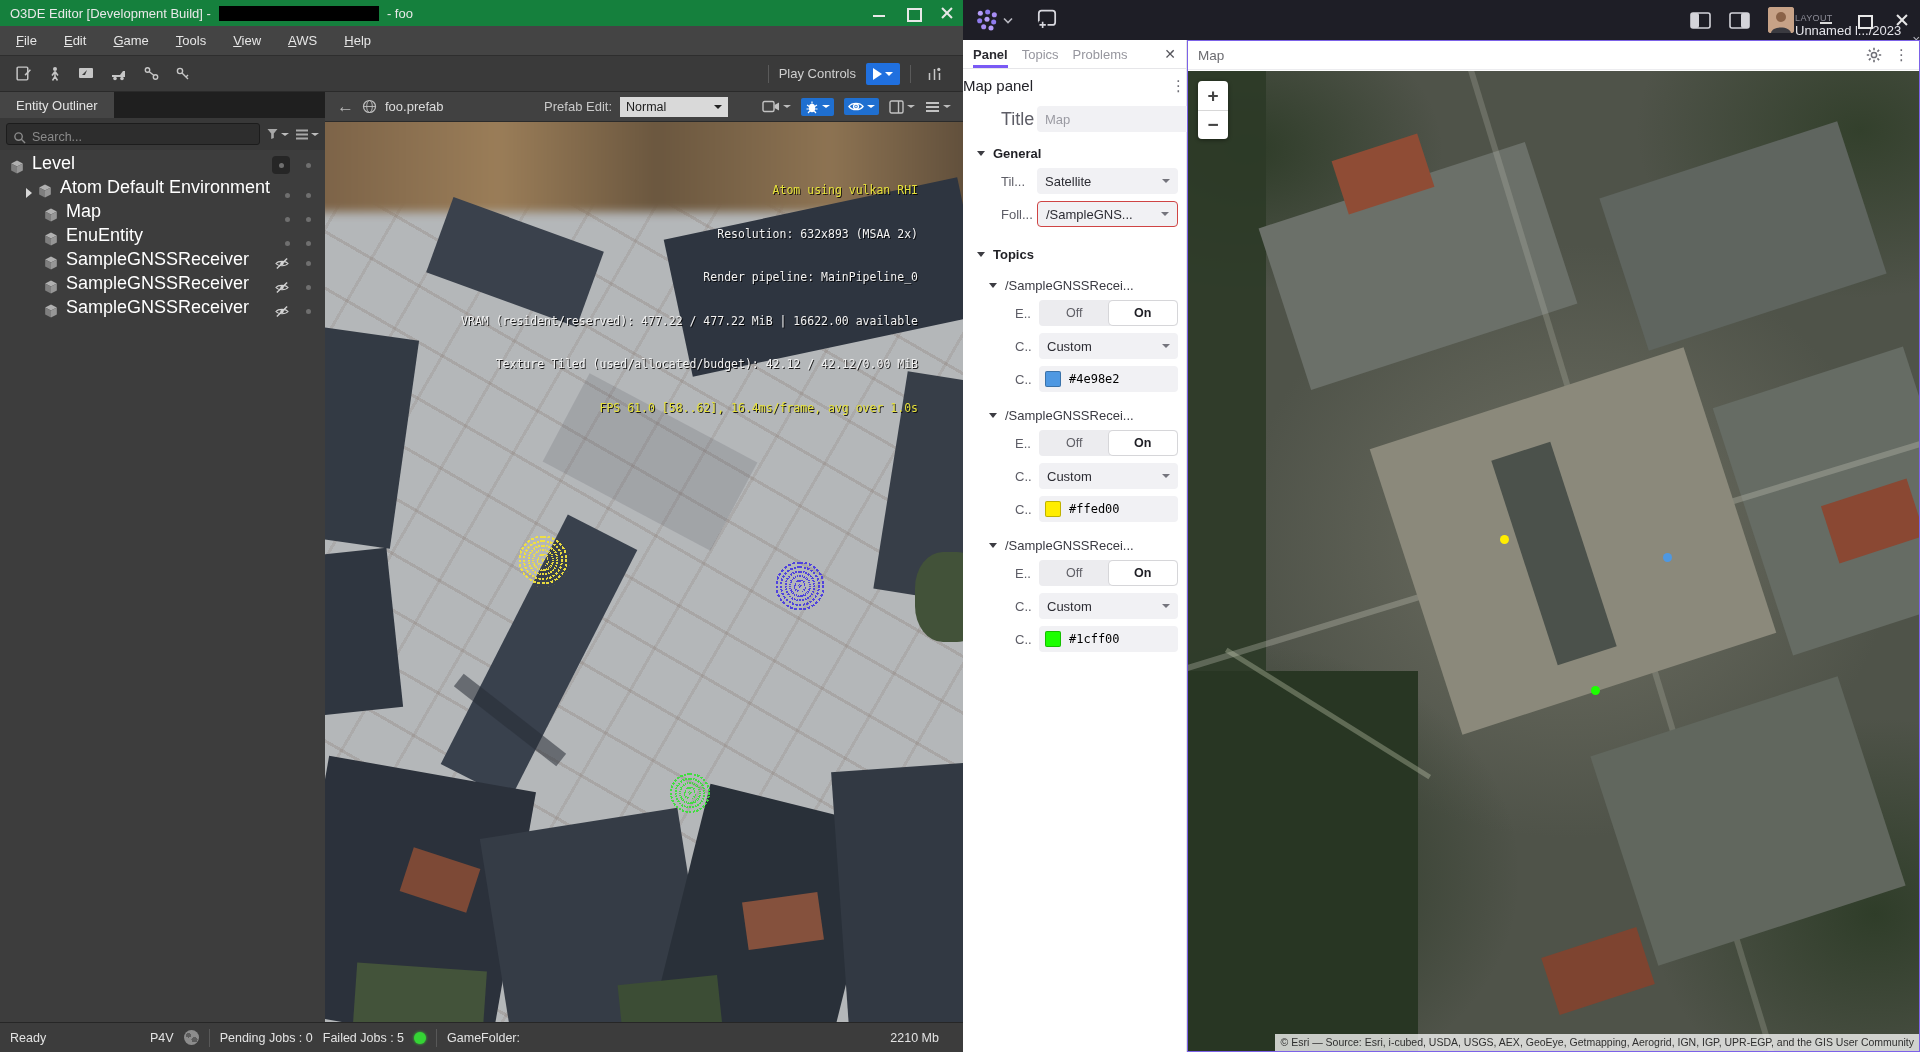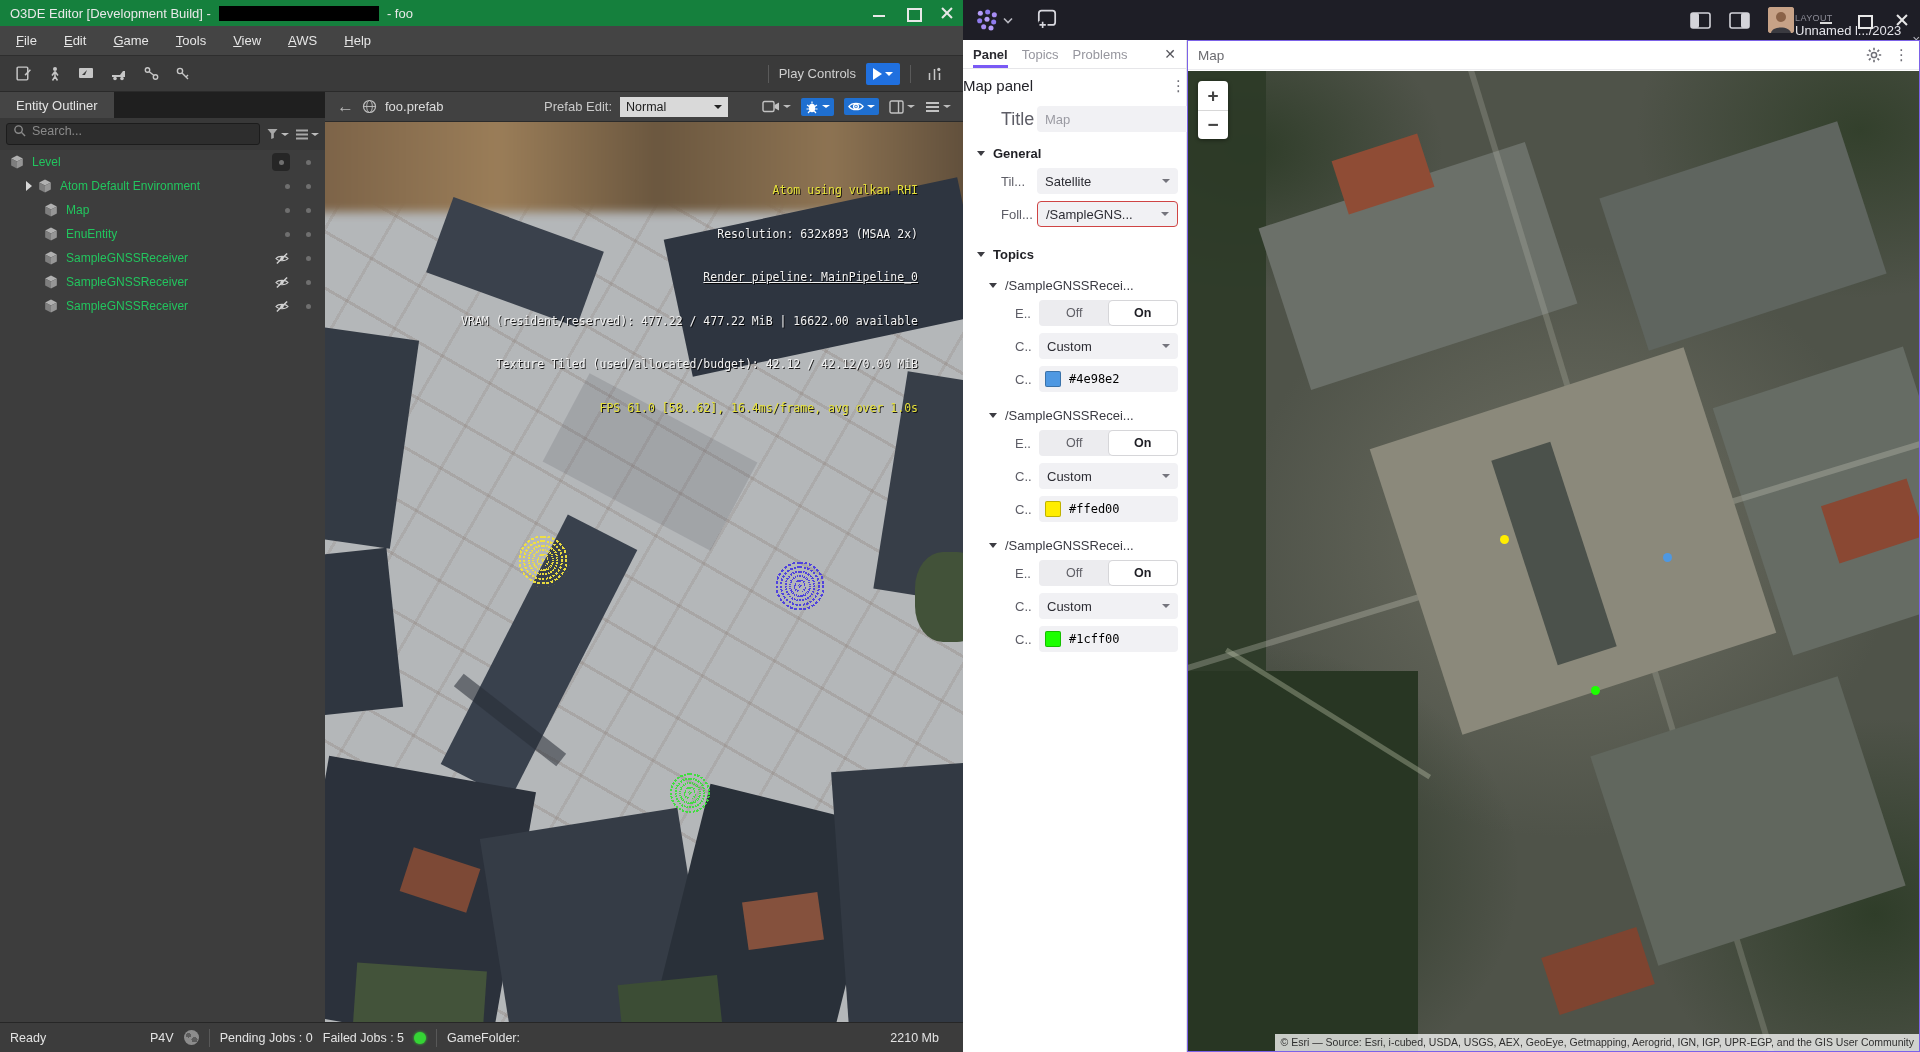--- a/index.html
+++ b/index.html
@@ -33,26 +33,26 @@
   .play-tri{width:0;height:0;border-left:9px solid #fff;border-top:6px solid transparent;border-bottom:6px solid transparent}
   .caret{width:0;height:0;border-left:4px solid transparent;border-right:4px solid transparent;border-top:4px solid #fff}
   .caret-dark{border-top-color:#222}
   .caret-gray{border-top-color:#bdbdbd}
 
   
   .outliner{position:absolute;left:0;top:92px;width:325px;bottom:30px;background:#3d3d3d}
   .out-tabstrip{position:absolute;left:0;top:0;width:100%;height:26px;background:#1f1f1f;display:flex}
   .out-tab{background:#454545;color:#e3e3e3;font-size:13px;padding:0 16px;display:flex;align-items:center;cursor:pointer}
   .out-search-row{position:absolute;left:0;top:26px;width:100%;height:32px;background:#383838;display:flex;align-items:center;padding:0 6px;gap:6px}
-  .search-box{flex:1;height:22px;background:#2d2d2d;border:1px solid #1c1c1c;border-radius:3px;display:flex;align-items:flex-start;padding:0 6px;gap:6px}
+  .search-box{flex:1;height:22px;background:#2d2d2d;border:1px solid #1c1c1c;border-radius:3px;display:flex;align-items:flex-end;padding:0 6px;gap:6px}
   .search-box input{flex:1;background:transparent;border:none;outline:none;color:#bbb;font-size:12.5px}
   .search-box input::placeholder{color:#8a8a8a}
   .icon-btn{display:flex;align-items:center;gap:2px;cursor:pointer}
   .tree{position:absolute;left:0;top:58px;width:100%}
-  .tree-row{height:24px;display:flex;align-items:center;font-size:12px;color:#22c55e;position:relative;cursor:pointer}
+  .tree-row{height:24px;display:flex;align-items:flex-end;font-size:18px;color:#ffffff;position:relative;cursor:pointer}
   .tree-row .lbl{margin-left:8px;white-space:nowrap}
   .row-dots{position:absolute;right:14px;display:flex;gap:16px;align-items:center}
   .dot{width:5px;height:5px;border-radius:50%;background:#6f6f6f}
   .dot-box{width:18px;height:18px;background:#262626;border-radius:4px;display:flex;align-items:center;justify-content:center}
   .expander{width:0;height:0;border-top:5px solid transparent;border-bottom:5px solid transparent;border-left:6px solid #d8d8d8;margin-left:8px}
 
   
   .vp{position:absolute;left:325px;top:92px;right:0;bottom:30px}
   .vp-toolbar{position:absolute;left:0;top:0;width:100%;height:30px;background:#414141;display:flex;align-items:center;padding:0 12px;gap:8px;border-bottom:1px solid #2b2b2b}
   .vp-back{color:#b9b9b9;font-size:17px;cursor:pointer;line-height:1}
@@ -449,21 +449,21 @@
       <div class="vb" style="left:30px;top:845px;width:130px;height:60px;background:#43533a;transform:rotate(4deg)"></div>
       <div class="vb" style="left:295px;top:858px;width:100px;height:52px;background:#3c4d35;transform:rotate(-6deg)"></div>
 
       <div class="cluster" style="left: 191px; top: 411px; width: 54px; height: 54px; --c: #f2e23e;"></div>
       <div class="cluster" style="left: 449px; top: 438px; width: 52px; height: 52px; --c: #4b3ce0;"></div>
       <div class="cluster" style="left: 344px; top: 650px; width: 42px; height: 42px; --c: #3be03b;"></div>
 
       <div class="dbg">
         <div style="color: rgb(230, 225, 60);">Atom using vulkan RHI</div>
         <div style="color: rgb(242, 242, 242);">Resolution: 632x893 (MSAA 2x)</div>
-        <div style="color: rgb(242, 242, 242); text-decoration: underline;">Render pipeline: MainPipeline_0</div>
+        <div style="color: rgb(242, 242, 242);">Render pipeline: MainPipeline_0</div>
         <div style="color: rgb(242, 242, 242);">VRAM (resident/reserved): 477.22 / 477.22 MiB | 16622.00 available</div>
         <div style="color: rgb(242, 242, 242);">Texture Tiled (used/allocated/budget): 42.12 / 42.12/0.00 MiB</div>
         <div style="color: rgb(230, 225, 60);">FPS 61.0 [58..62], 16.4ms/frame, avg over 1.0s</div>
       </div>
     </div>
   </div>
 
   <div class="o3de-status">
     <span style="width:130px">Ready</span>
     <span>P4V</span>

